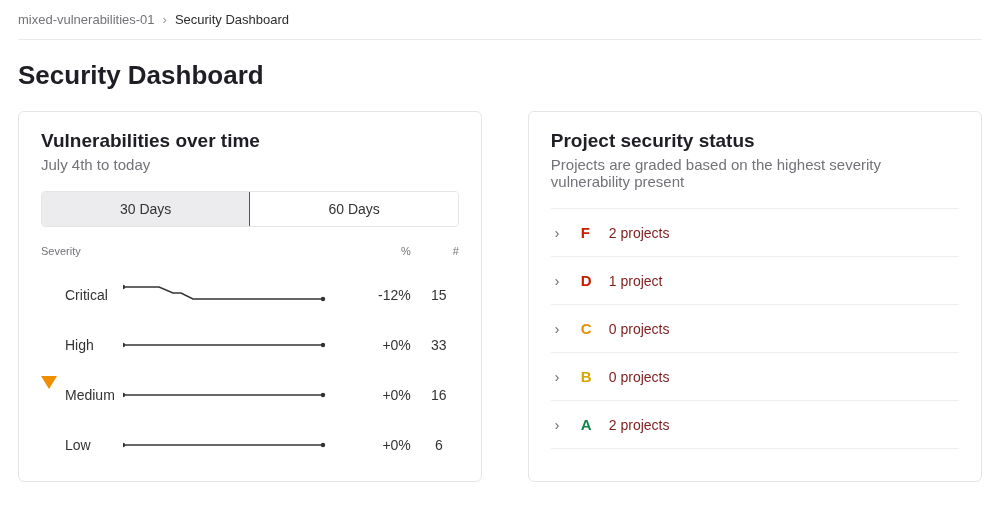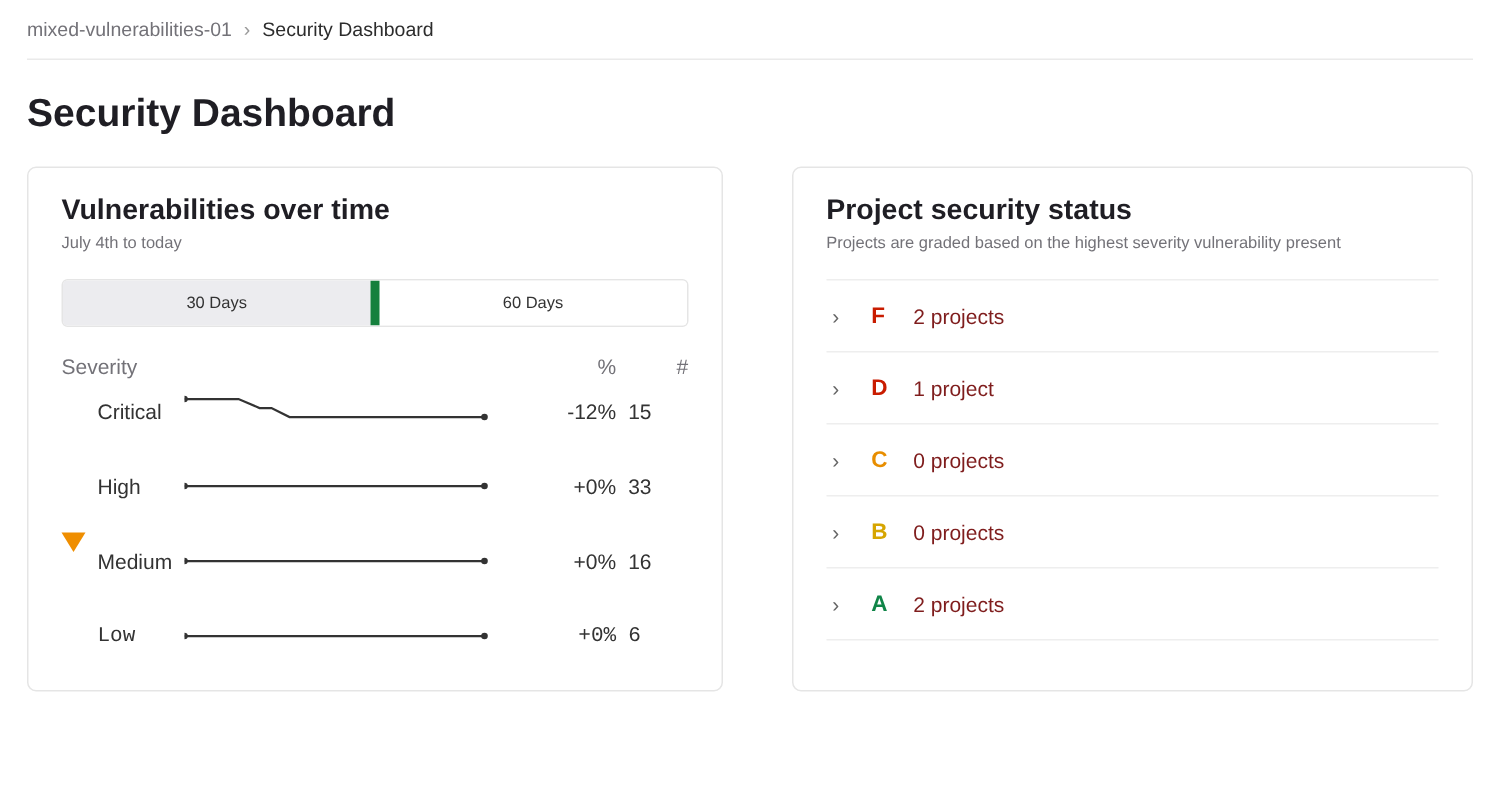--- a/index.html
+++ b/index.html
@@ -39,54 +39,54 @@
     padding: 18px 22px 22px 22px;
     flex: 1;
   }
   .panel-title {
     font-size: 19px;
     font-weight: 700;
     color: #1f1e24;
     margin-bottom: 4px;
   }
   .panel-sub {
-    font-size: 11px;
+    font-size: 15px;
     color: #737278;
     margin-bottom: 18px;
   }
   
   .tabgroup {
     display: flex;
     border: 1px solid #e5e5e5;
     border-radius: 4px;
     overflow: hidden;
     margin-bottom: 18px;
   }
   .tab {
     flex: 1;
     text-align: center;
     padding: 9px 15px;
-    font-size: 11px;
+    font-size: 14px;
     color: #333;
     cursor: pointer;
     background: #fff;
   }
-  .tab + .tab { border-left: 6px solid #15803d; }
+  .tab + .tab { border-left: 1px solid #15803d; }
   .tab.active { background: #ececef; }
   
   .sev-header, .sev-row {
     display: grid;
     grid-template-columns: 1fr 220px 60px 40px;
     align-items: center;
     gap: 8px;
   }
   .sev-header {
-    font-size: 14px;
+    font-size: 11px;
     color: #737278;
-    margin-bottom: 8px;
+    margin-bottom: 24px;
   }
   .sev-header .col-pct, .sev-header .col-num { text-align: right; }
   .sev-row {
     font-size: 14px;
     color: #333;
     margin-bottom: 22px;
   }
   .sev-row:last-child { margin-bottom: 0; }
   .sev-name {
     display: flex;
@@ -108,21 +108,21 @@
     width: 0; height: 0;
     border-left: 8px solid transparent;
     border-right: 8px solid transparent;
     border-top: 13px solid #ef8e00;
   }
   .icon-low {
     width: 14px; height: 14px; border-radius: 50%; background: #f5c60a;
   }
   .sev-spark { position: relative; height: 28px; }
   .pct { text-align: right; }
-  .num { text-align: left; }
+  .num { text-align: center; }
   
   .status-list {
     border-top: 1px solid #eee;
   }
   .status-row {
     display: flex;
     align-items: center;
     gap: 14px;
     padding: 15px 4px;
     border-bottom: 1px solid #eee;
@@ -216,21 +216,21 @@
         <svg viewBox="0 0 220 28" width="220" height="28">
           <line x1="0" y1="14" x2="200" y2="14" stroke="#333" stroke-width="1.5"></line>
           <circle cx="0" cy="14" r="2.2" fill="#333"></circle>
           <circle cx="200" cy="14" r="2.2" fill="#333"></circle>
         </svg>
       </div>
       <div class="pct">+0%</div>
       <div class="num">16</div>
     </div>
 
-    <div class="sev-row" style="margin-bottom:0;font-family:Liberation Mono, monospace;">
+    <div class="sev-row" style="margin-bottom:0;">
       <div class="sev-name">
         <span class="sev-icon"><span class="icon-low"></span></span>
         <span>Low</span>
       </div>
       <div class="sev-spark">
         <svg viewBox="0 0 220 28" width="220" height="28">
           <line x1="0" y1="14" x2="200" y2="14" stroke="#333" stroke-width="1.5"></line>
           <circle cx="0" cy="14" r="2.2" fill="#333"></circle>
           <circle cx="200" cy="14" r="2.2" fill="#333"></circle>
         </svg>

